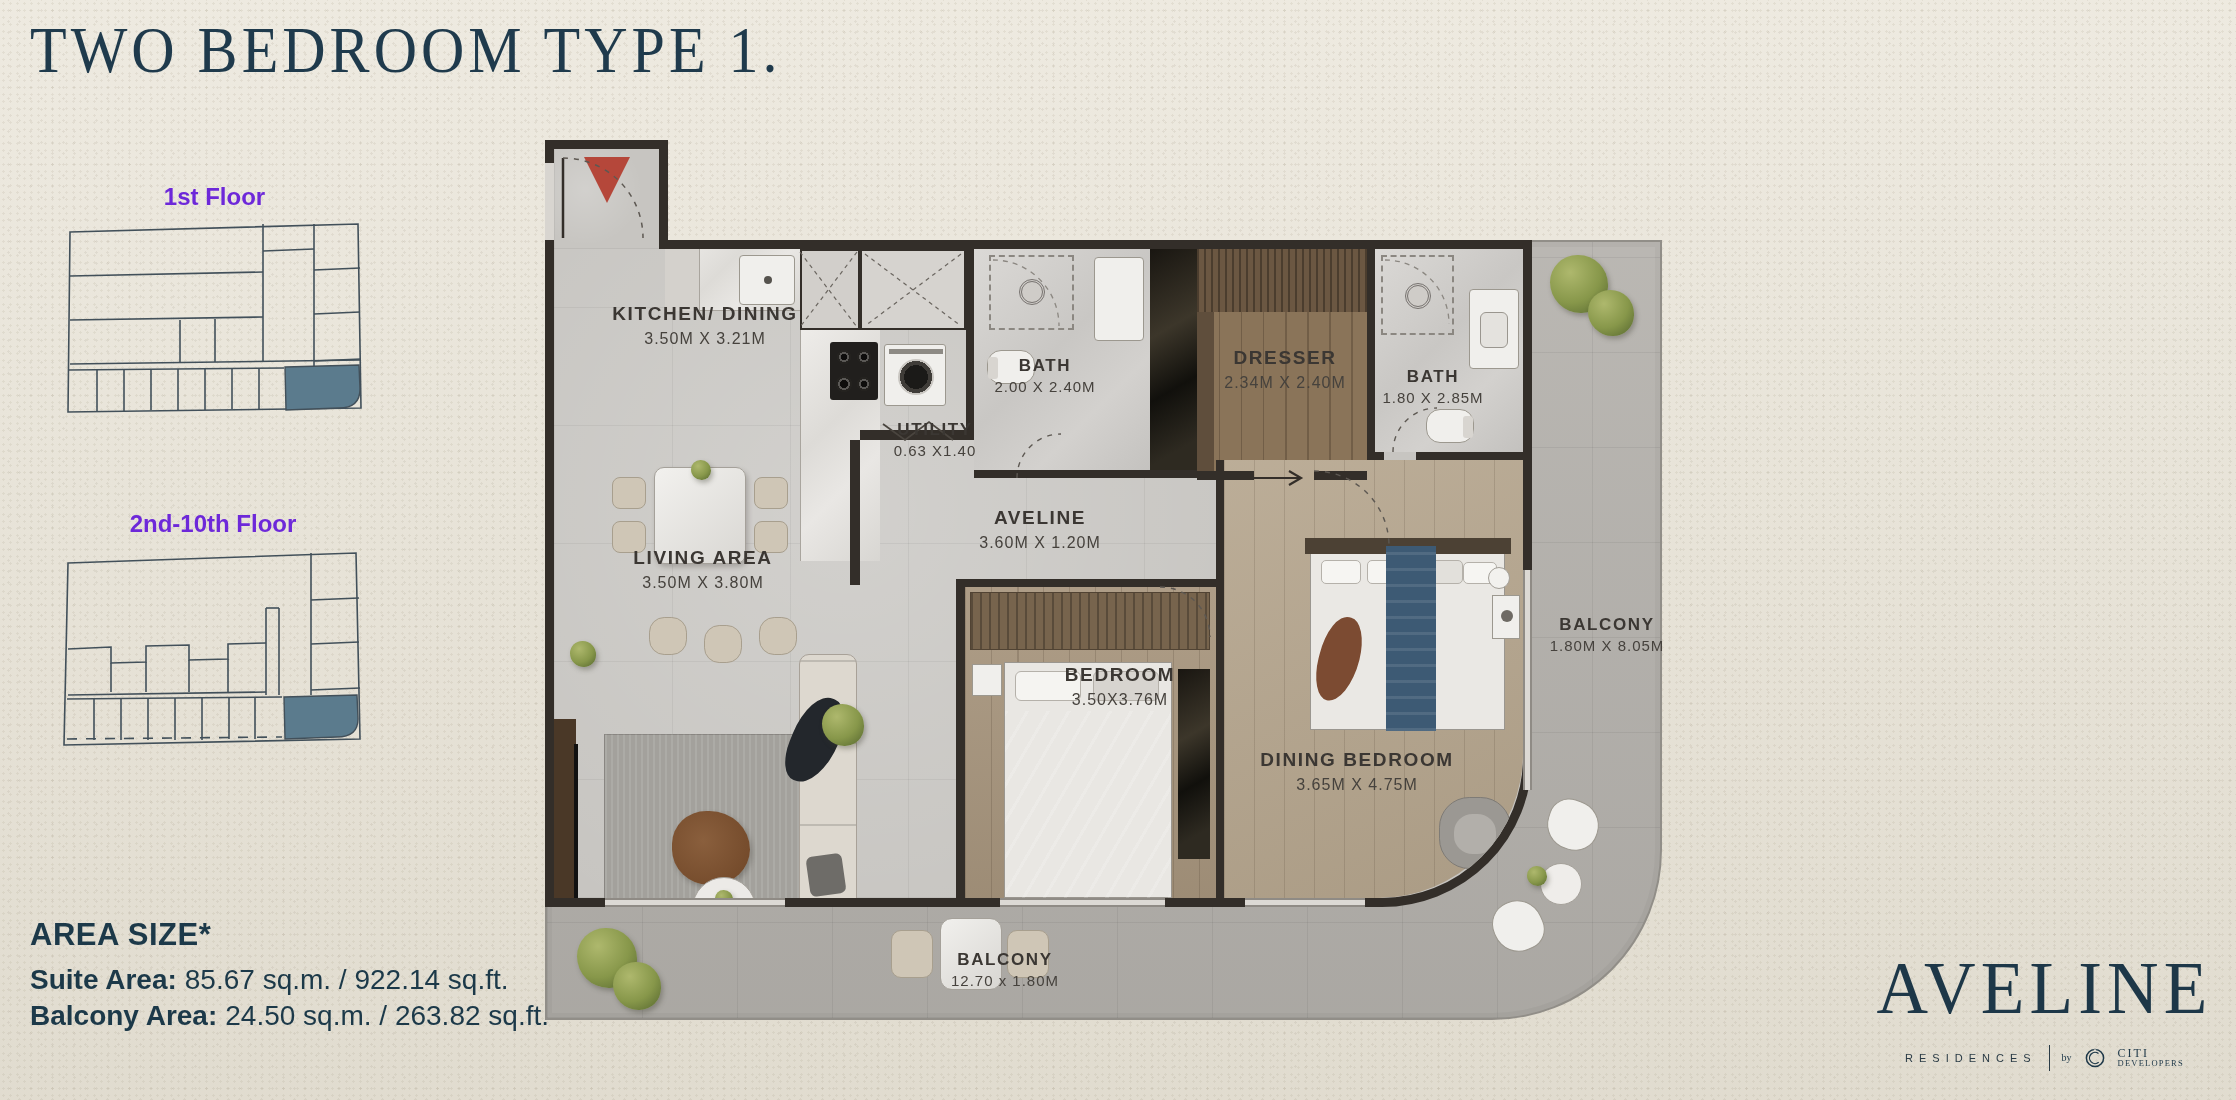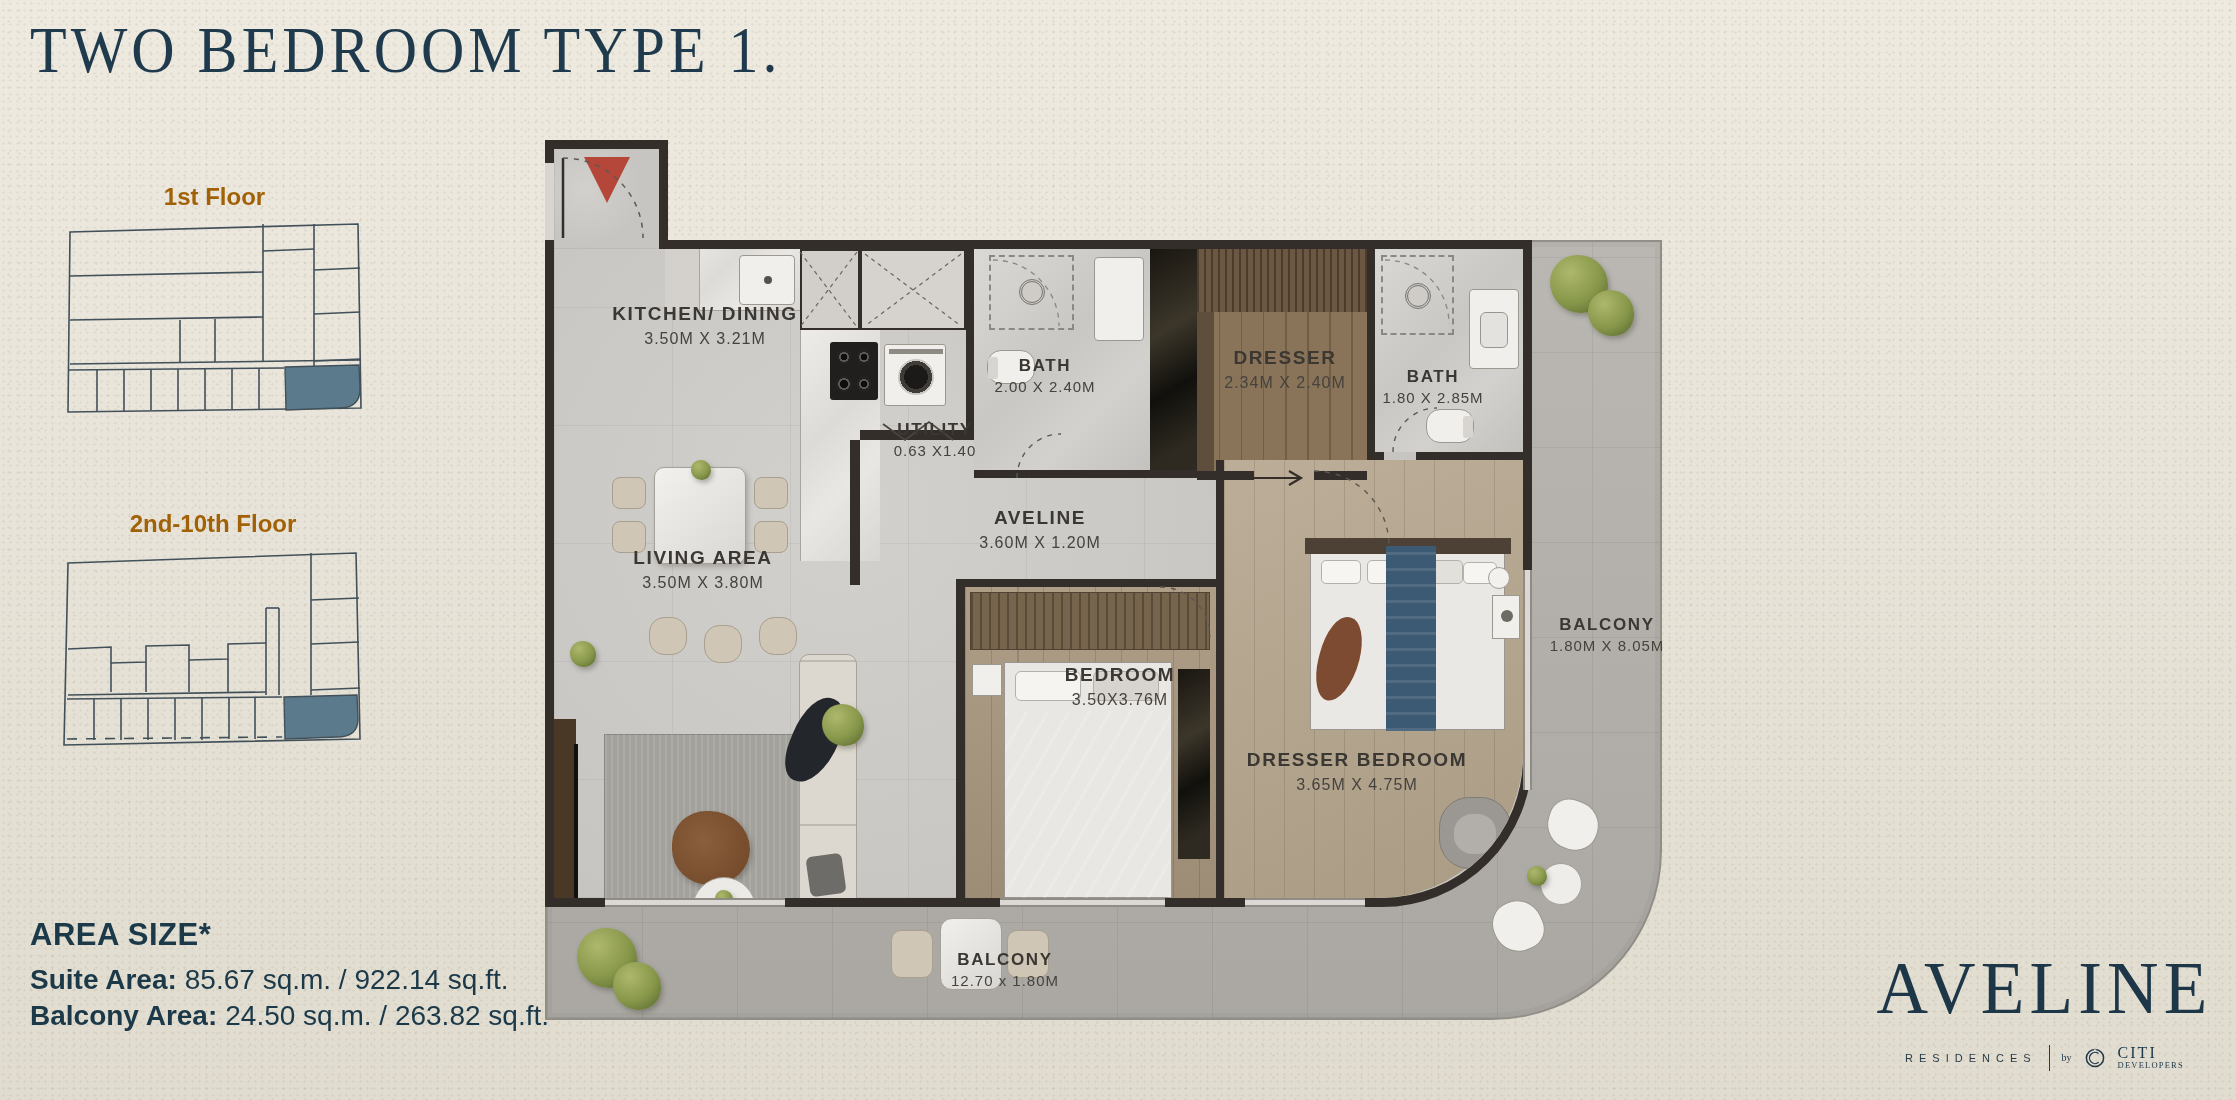--- a/index.html
+++ b/index.html
@@ -11,38 +11,38 @@
          radial-gradient(rgba(120,110,88,.10) 1px, transparent 1.4px),
          linear-gradient(180deg, rgba(255,255,255,.25), rgba(0,0,0,.03));
        background-size:7px 7px, 11px 11px, 100% 100%;
        background-position:0 0, 3px 5px, 0 0;}
   .abs{position:absolute;box-sizing:border-box;}
 
   
   .page-title{left:30px;top:14px;font-family:"Liberation Serif",serif;font-weight:400;
       font-size:60px;letter-spacing:4px;color:#1f3a4c;transform:scale(1,1.08);transform-origin:left top;white-space:nowrap;}
   .mapbox{width:305px;text-align:center;}
-  .mapbox .mlabel{font:700 24px/1 "Liberation Sans",sans-serif;color:#a16207;margin-bottom:12px;}
+  .mapbox .mlabel{font:700 24px/1 "Liberation Sans",sans-serif;color:#6d28d9;margin-bottom:12px;}
   .areasize{left:30px;top:916px;color:#1c3949;}
   .areasize h2{margin:0;font:700 31px/1.2 "Liberation Sans",sans-serif;letter-spacing:.5px;color:#1c3949;}
   .arow{font-size:28px;line-height:36px;white-space:nowrap;}
   .arow .al{font-weight:700;}
   .arow .av{font-weight:400;margin-left:8px;}
   .afoot{font-size:19px;margin-top:7px;color:#2a3a44;}
 
   
   .brand{left:1872px;top:950px;width:345px;text-align:center;color:#1d3748;}
   .brand .wordmark{font-family:"Liberation Serif",serif;font-size:70px;font-weight:400;
       letter-spacing:5px;line-height:1.05;transform:scale(1.02,1.05);transform-origin:center top;}
   .brand .subrow{display:flex;align-items:center;justify-content:center;gap:12px;margin-top:21px;}
   .brand .sub{font-size:11px;letter-spacing:6px;color:#2a3b46;}
   .brand .divider{width:1px;height:26px;background:#2a3b46;}
   .brand .by{font-family:"Liberation Serif",serif;font-size:10px;}
   .brand .dev{display:flex;flex-direction:column;align-items:flex-start;line-height:1.05;font-family:"Liberation Serif",serif;}
-  .brand .dev .d1{font-size:16px;letter-spacing:2px;}
+  .brand .dev .d1{font-size:12px;letter-spacing:2px;}
   .brand .dev .d2{font-size:8.5px;letter-spacing:1.2px;}
 
   
   .plan{left:545px;top:140px;width:1118px;height:884px;}
   .w{position:absolute;background:#332e29;box-sizing:border-box;}
   .tile{background-color:#c7c5c1;background-image:
       repeating-linear-gradient(0deg, rgba(0,0,0,.05) 0 1px, transparent 1px 118px),
       repeating-linear-gradient(90deg, rgba(0,0,0,.05) 0 1px, transparent 1px 118px),
       radial-gradient(circle at 30% 40%, rgba(255,255,255,.20), transparent 60%);}
   .balc{background-color:#b5b2ad;background-image:
@@ -367,21 +367,21 @@
   </div>
   <div class="rlabel sm" style="left:888px;top:247px;">
     <span class="nm">BATH</span>
     <span class="dm">1.80 X 2.85M</span>
   </div>
   <div class="rlabel" style="left:575px;top:547px;">
     <span class="nm">BEDROOM</span>
     <span class="dm">3.50X3.76M</span>
   </div>
   <div class="rlabel" style="left:812px;top:632px;">
-    <span class="nm">DRESSER BEDROOM</span>
+    <span class="nm">DINING BEDROOM</span>
     <span class="dm">3.65M X 4.75M</span>
   </div>
   <div class="rlabel sm" style="left:1062px;top:495px;">
     <span class="nm">BALCONY</span>
     <span class="dm">1.80M X 8.05M</span>
   </div>
   <div class="rlabel sm" style="left:460px;top:830px;">
     <span class="nm">BALCONY</span>
     <span class="dm">12.70 x 1.80M</span>
   </div>

